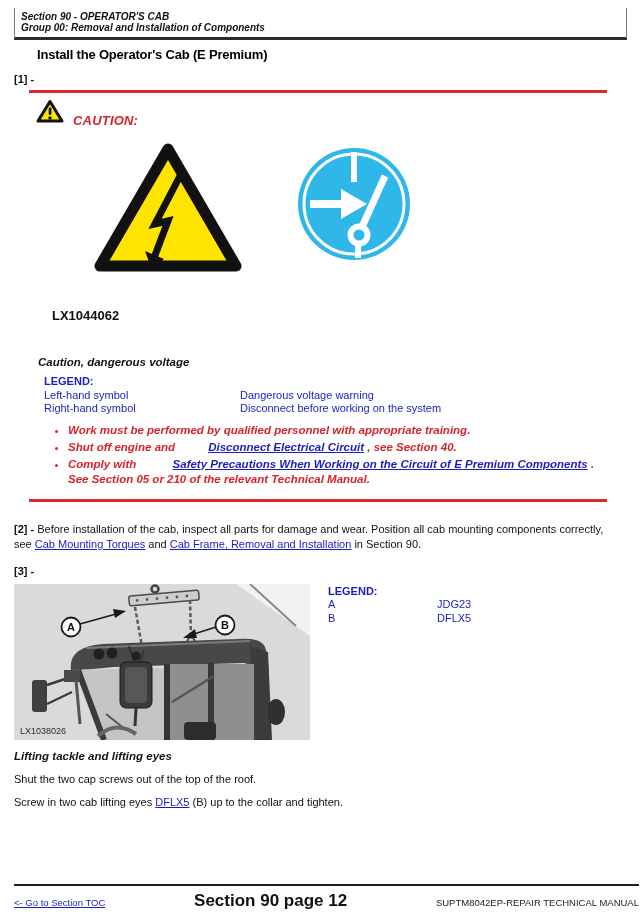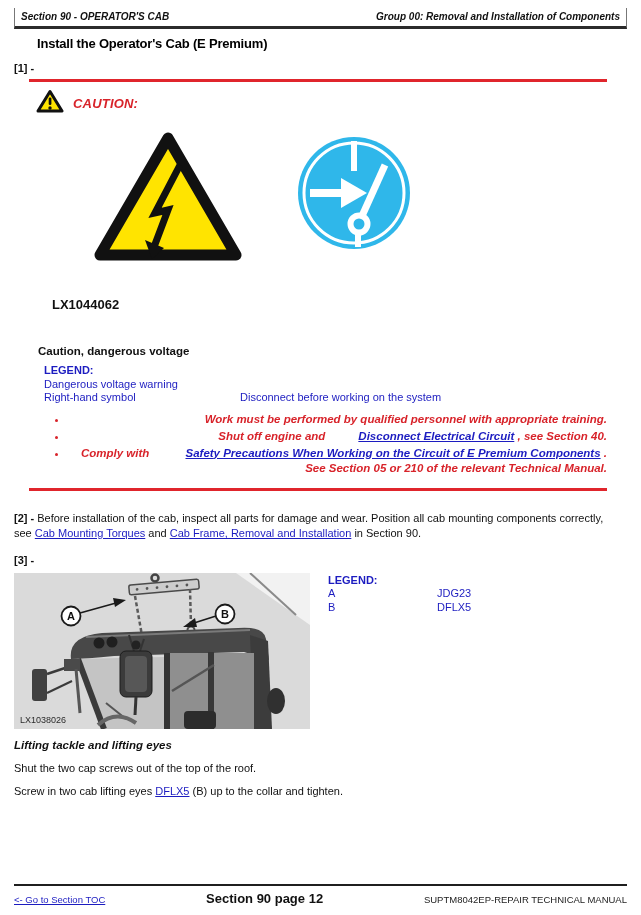--- a/index.html
+++ b/index.html
@@ -6,57 +6,57 @@
   html,body { background:#ffffff; }
   .page {
     position:relative; width:641px; height:915px; overflow:hidden;
     background:#ffffff; font-family:"Liberation Sans", sans-serif; color:#1a1a1a;
   }
   
   .hdr {
     margin:8px 14px 0 14px; padding:3px 6px 4px 6px;
     border-left:1px solid #777; border-right:1px solid #777; border-bottom:3px solid #2b2b2b;
     display:flex; justify-content:space-between; align-items:baseline;
-    font-size:10px; font-weight:bold; font-style:italic; color:#111;
+    font-size:10px; font-weight:bold; font-style:italic; color:#111;flex-direction:column;
   }
   .title { margin:7px 20px 0 37px; font-size:13px; font-weight:bold; letter-spacing:-0.2px; color:#000; }
   .step-label { margin:11px 0 0 14px; font-size:11px; font-weight:bold; color:#111; }
   .redline { margin:5px 0 0 29px; width:578px; height:3px; background:#e0252c; border:none; }
   .redline2 { margin:12px 0 0 29px; }
-  .caution-row { margin:7px 8px 0 36px; display:flex; align-items:center; gap:9px; height:28px; }
+  .caution-row { margin:7px 8px 0 36px; display:flex; align-items:flex-end; gap:9px; height:28px; }
   .caution-word { color:#d8232a; font-weight:bold; font-style:italic; font-size:13px; letter-spacing:0.2px; }
   .symbols { margin:10px 0 0 92px; display:flex; align-items:flex-start; gap:52px; }
   .sym-circle { margin-top:8px; }
   .figure-id { margin:30px 0 0 52px; font-size:13px; font-weight:bold; color:#111; }
-  .figure-caption { margin:33px 0 0 38px; font-size:11.5px; font-weight:bold; color:#111; }
+  .figure-caption { margin:33px 0 0 38px; font-size:11.5px; font-weight:bold; font-style:italic; color:#111; }
   .legend1 { margin:7px 0 0 44px; font-size:11px; color:#1c1cc0; line-height:13.5px; }
   .legend-title { font-weight:bold; }
   .legend-row { display:flex; }
   .legend-row .k { width:196px; flex:none; }
   .warn-intro { margin:2px 34px 0 38px; width:565px; font-size:11.5px; font-weight:bold; font-style:italic; color:#d8232a; line-height:15px; }
-  ul.warn-bullets { margin:7px 34px 0 0; padding-left:68px;text-align:right; }
+  ul.warn-bullets { margin:7px 34px 0 0; padding-left:68px; }
   ul.warn-bullets li { font-size:11.5px; font-weight:bold; font-style:italic; color:#d8232a; line-height:15px; margin-bottom:2px; }
   ul.warn-bullets li::marker { color:#d8232a; }
   a.warn-link { color:#1c1cc0; font-weight:bold; font-style:italic; text-decoration:underline; cursor:pointer;margin-left:33px; }
   .para { margin:20px 20px 0 14px; font-size:11px; line-height:15.5px; color:#111; }
   .para .lbl { font-weight:bold; }
   a.body-link { color:#1c1cc0; text-decoration:underline; font-style:normal; font-weight:normal; cursor:pointer; }
   .step3-wrap { position:relative; margin-top:5px; height:160px; }
   .step3-img { position:absolute; left:14px; top:2px; border:none; }
   .legend3 { position:absolute; left:328px; top:3px; font-size:11px; color:#1c1cc0; line-height:13.5px; }
   .legend3 .legend-row .k { width:109px; flex:none; }
   .sub-heading { margin:8px 0 8px 14px; font-size:11.5px; font-weight:bold; font-style:italic; color:#111; }
   .body-line { margin:11px 0 0 14px; font-size:11px; color:#111; }
   .footer {
-    position:absolute; left:14px; right:14px; top:884px;
+    position:absolute; left:14px; right:2px; top:884px;
     border-top:2px solid #1f1f1f; padding-top:5px;
     display:flex; justify-content:space-between; align-items:baseline;
   }
   .footer .toc { font-size:9.5px; color:#1c1cc0; text-decoration:underline; cursor:pointer; }
-  .footer .pg { font-size:13px; font-weight:bold; color:#111; }
+  .footer .pg { font-size:17px; font-weight:bold; color:#111; }
   .footer .man { font-size:9.5px; color:#222; }
   svg text { font-family:"Liberation Sans", sans-serif; }
 </style>
 </head>
 <body>
 
 <div class="page">
 
   <div class="hdr">
     <span>Section 90 - OPERATOR'S CAB</span>
@@ -100,20 +100,21 @@
       </svg>
     </span>
   </div>
 
   <div class="figure-id">LX1044062</div>
   <div class="figure-caption">Caution, dangerous voltage</div>
 
   <div class="legend1">
     <div class="legend-title">LEGEND:</div>
     <div class="legend-row">
+      <span class="k">Left-hand symbol</span>
       <span class="v">Dangerous voltage warning</span>
     </div>
     <div class="legend-row">
       <span class="k">Right-hand symbol</span>
       <span class="v">Disconnect before working on the system</span>
     </div>
   </div>
 
 
   <ul class="warn-bullets">

